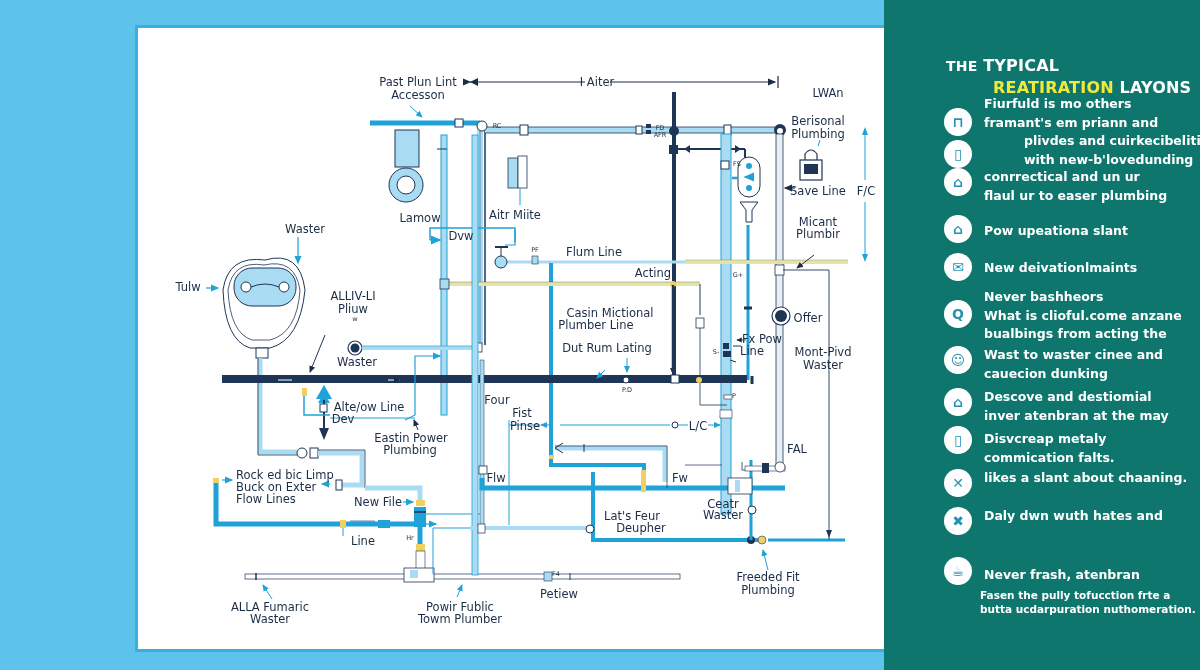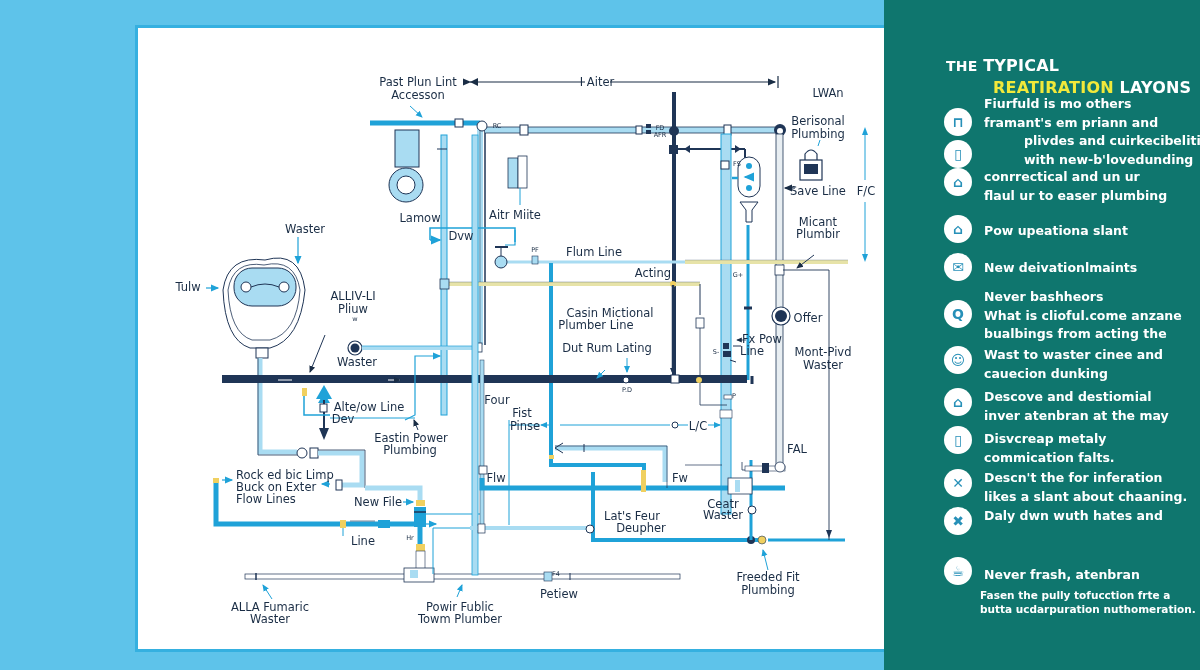--- a/index.html
+++ b/index.html
@@ -413,21 +413,20 @@
         <div>Descove and destiomial</div>
         <div>inver atenbran at the may</div>
       </div>
       <div class="picon" style="top: 426px;">▯</div>
       <div class="ptext" style="top: 430px;">
         <div>Disvcreap metaly</div>
         <div>commication falts.</div>
       </div>
       <div class="picon" style="top: 469px;">✕</div>
       <div class="ptext" style="top: 469px;">
-        <div>Descn't the for inferation</div>
         <div>likes a slant about chaaning.</div>
       </div>
       <div class="picon" style="top: 507px;">✖</div>
       <div class="ptext" style="top: 507px;">
         <div>Daly dwn wuth hates and</div>
       </div>
       <div class="picon" style="top: 557px;">☕</div>
       <div class="ptext" style="top: 566px;">
         <div>Never frash, atenbran</div>
       </div>

